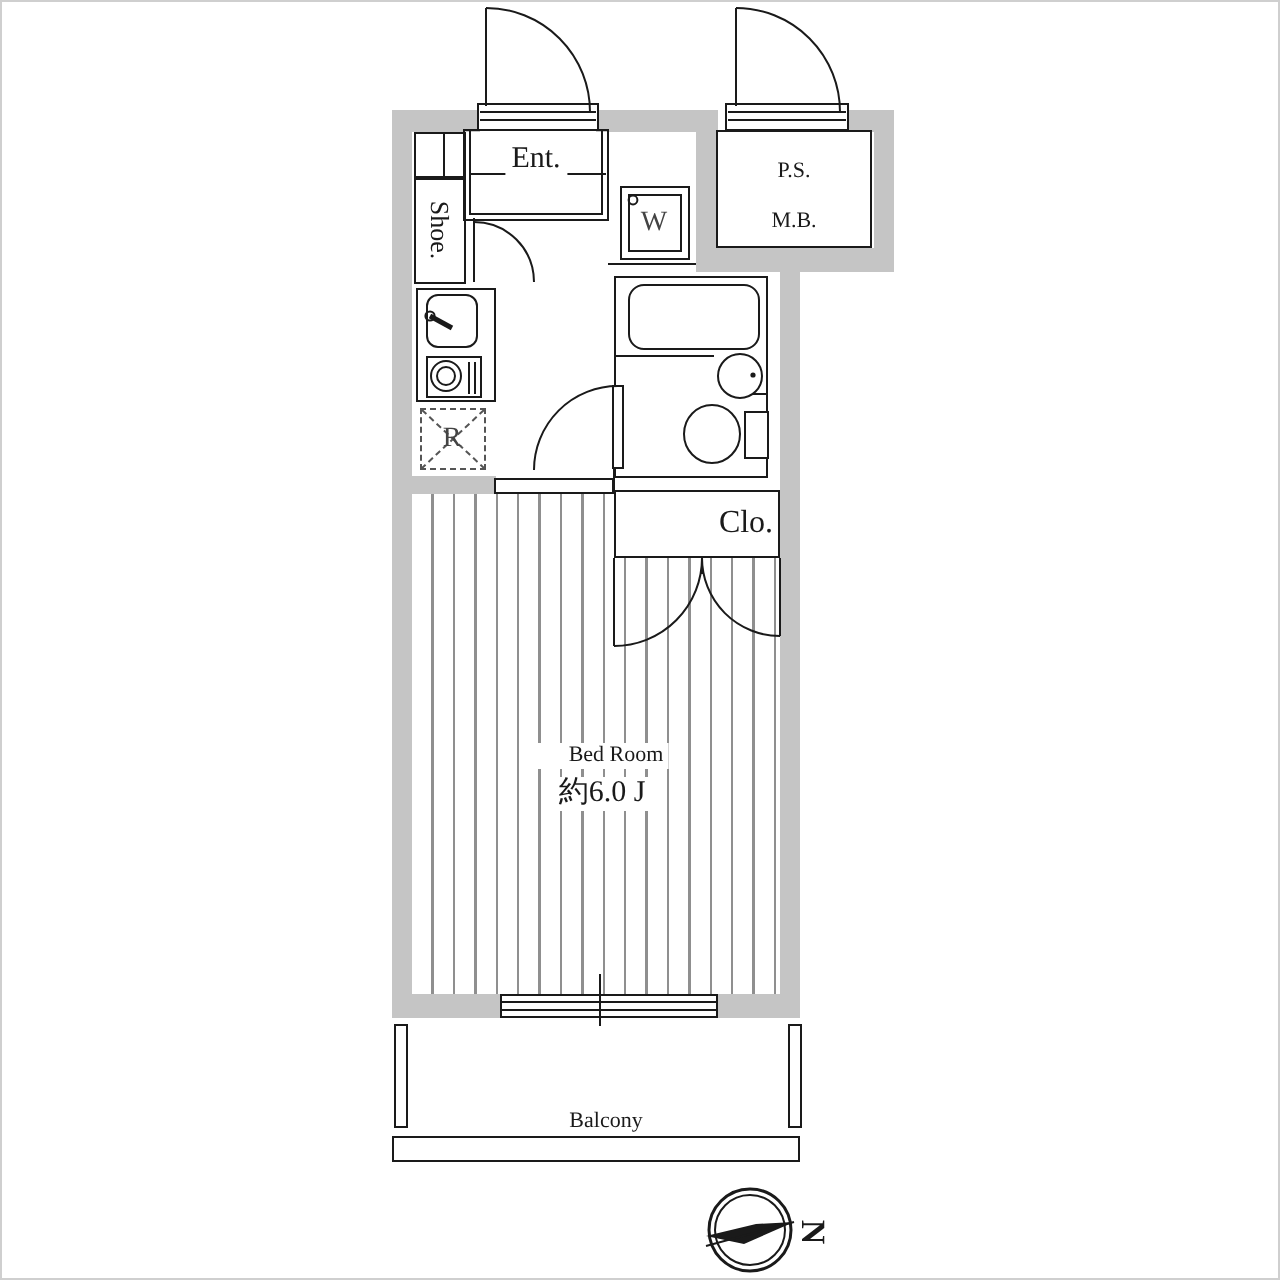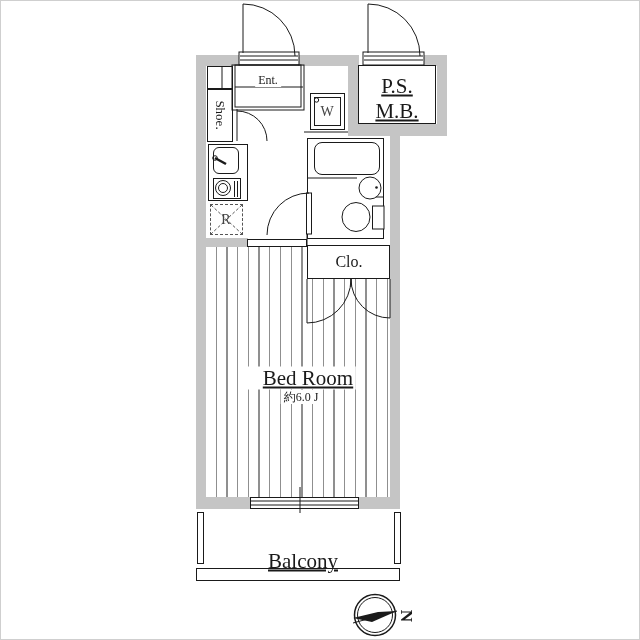--- a/index.html
+++ b/index.html
@@ -15,22 +15,22 @@
   .box.dashed{border:1px dashed #555;}
   .floor{
     position:absolute;left:204px;top:246px;width:185px;height:250px;
     background:repeating-linear-gradient(to right,#8f8f8f 0,#8f8f8f 1.2px,transparent 1.2px,transparent 10.7px);
     background-color:#fff;
   }
   .lbl{position:absolute;transform:translate(-50%,-50%);white-space:nowrap;line-height:1;}
   .lbl.bg{background:#ffffff;padding:1px 3px;}
   .rot{transform:translate(-50%,-50%) rotate(90deg);}
   svg{position:absolute;left:0;top:0;}
-  .t15{font-size:12px;} .t13{font-size:13px;} .t17{font-size:21px;text-decoration:underline;}
-  .t14{font-size:14px;} .t16{font-size:16px;}
+  .t15{font-size:15px;} .t13{font-size:13px;} .t17{font-size:11px;}
+  .t14{font-size:14px;} .t16{font-size:16px;margin-left:24px;}
   .gray{color:#444;}
 </style>
 </head>
 <body>
 
 <div id="canvas">
 
   <div class="floor"></div>
 
   <div class="wall" style="left:195px;top:54px;width:10px;height:454px;"></div>

